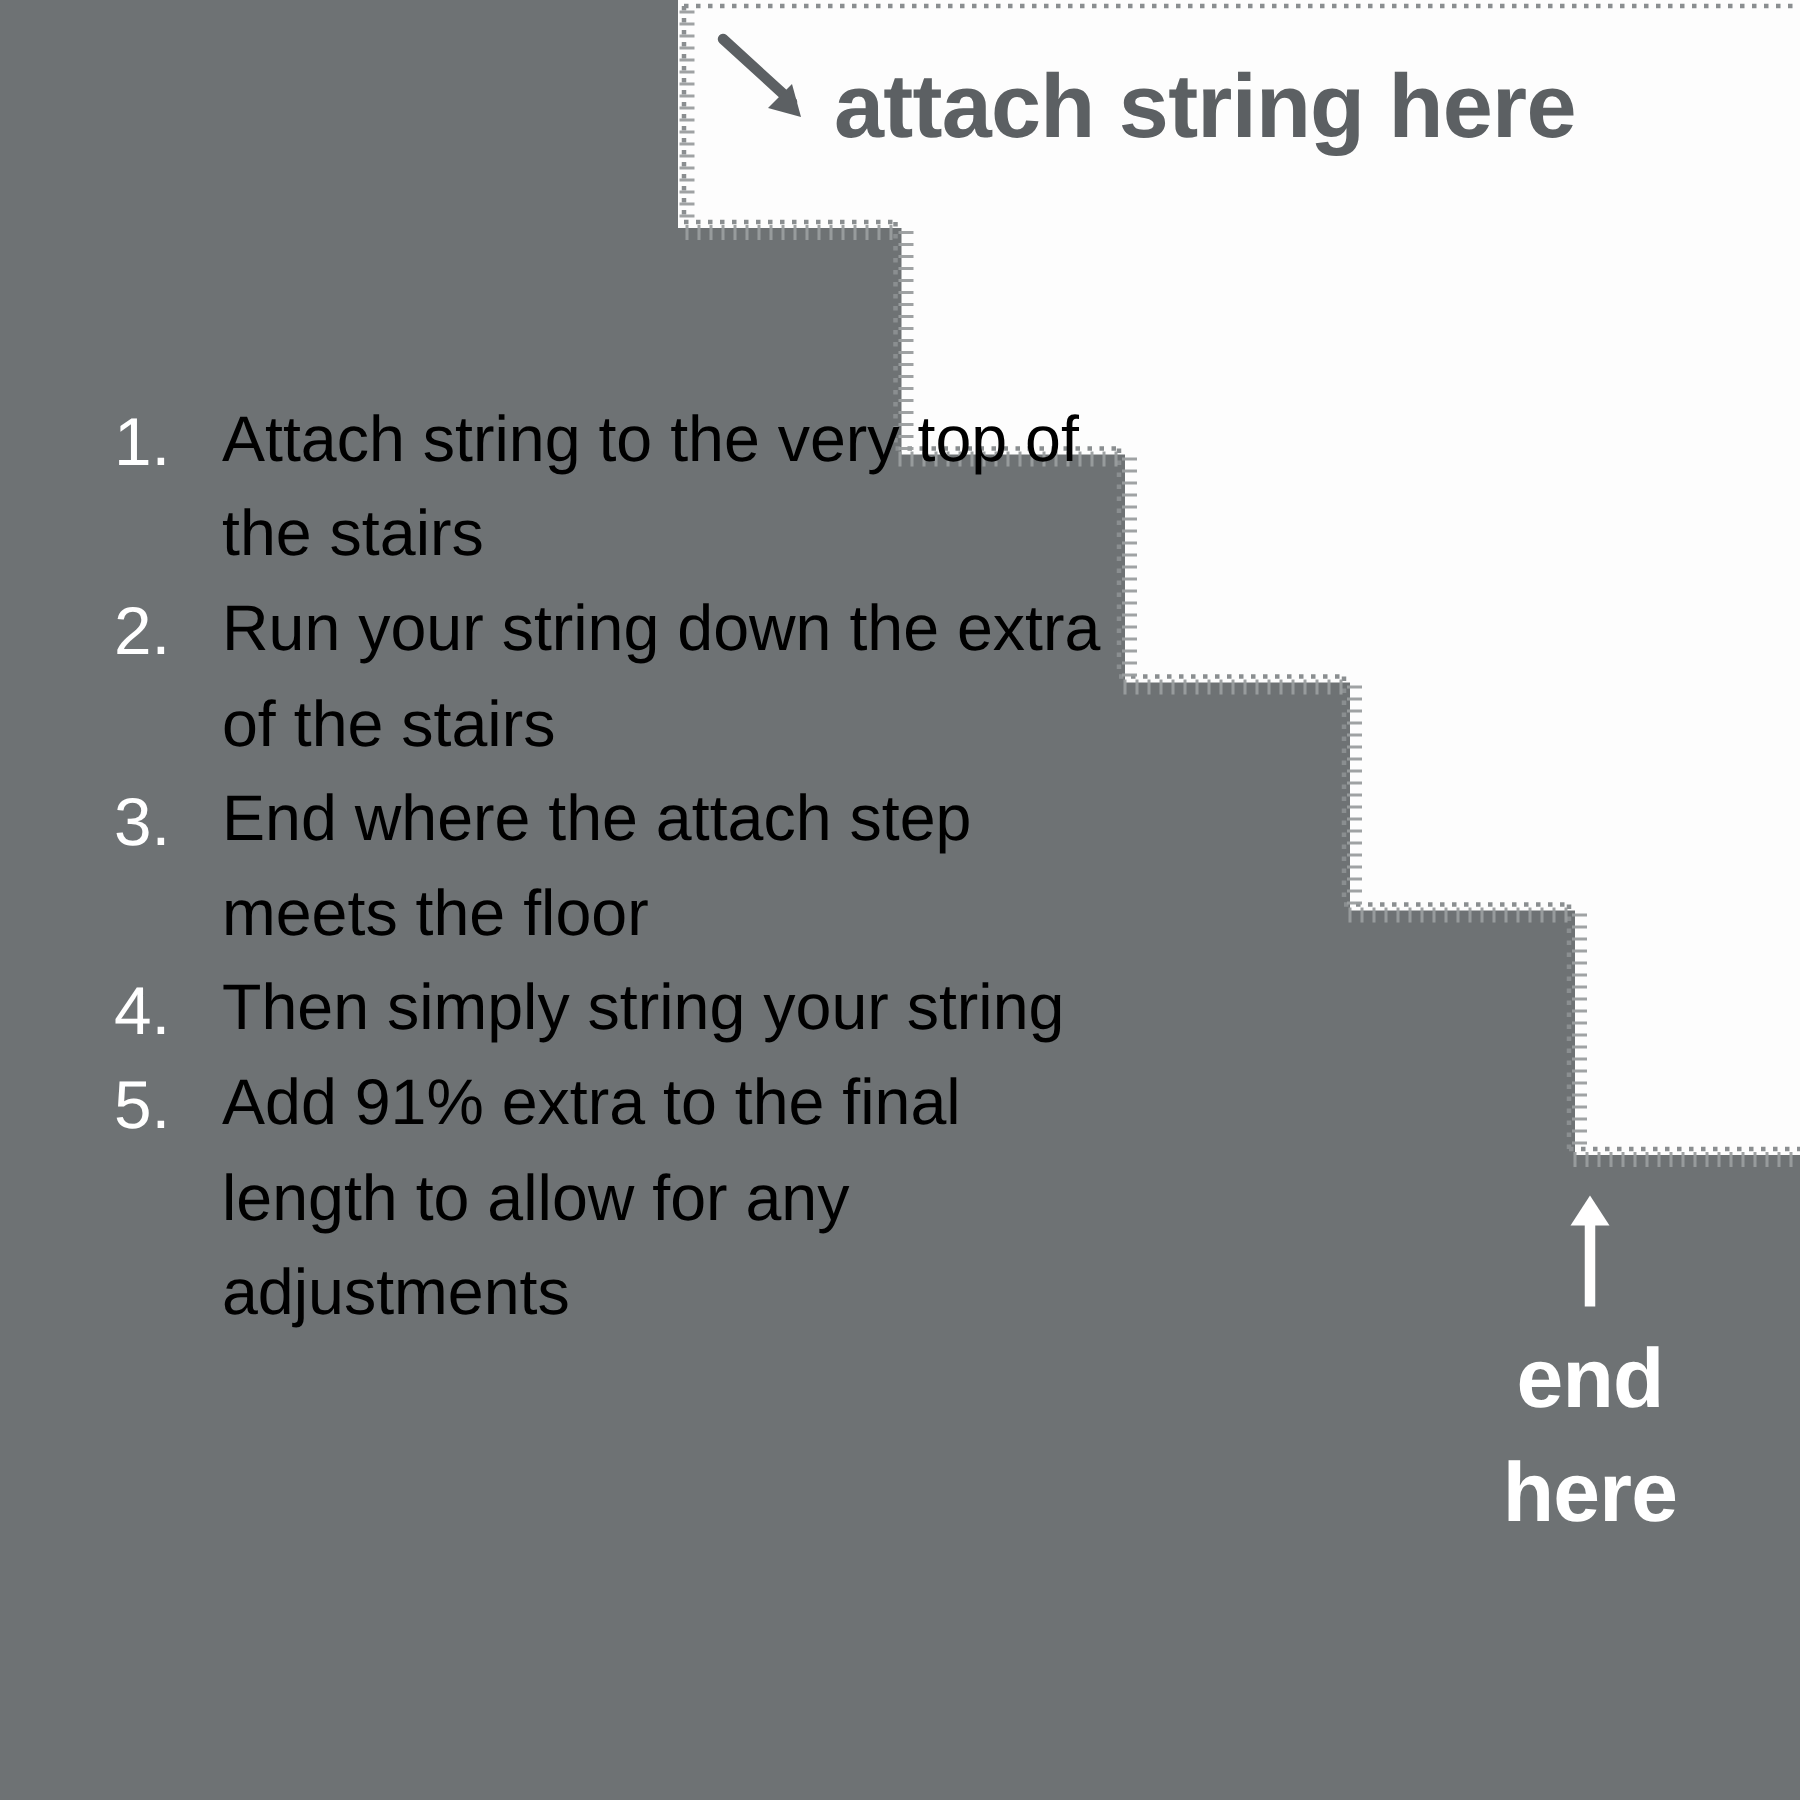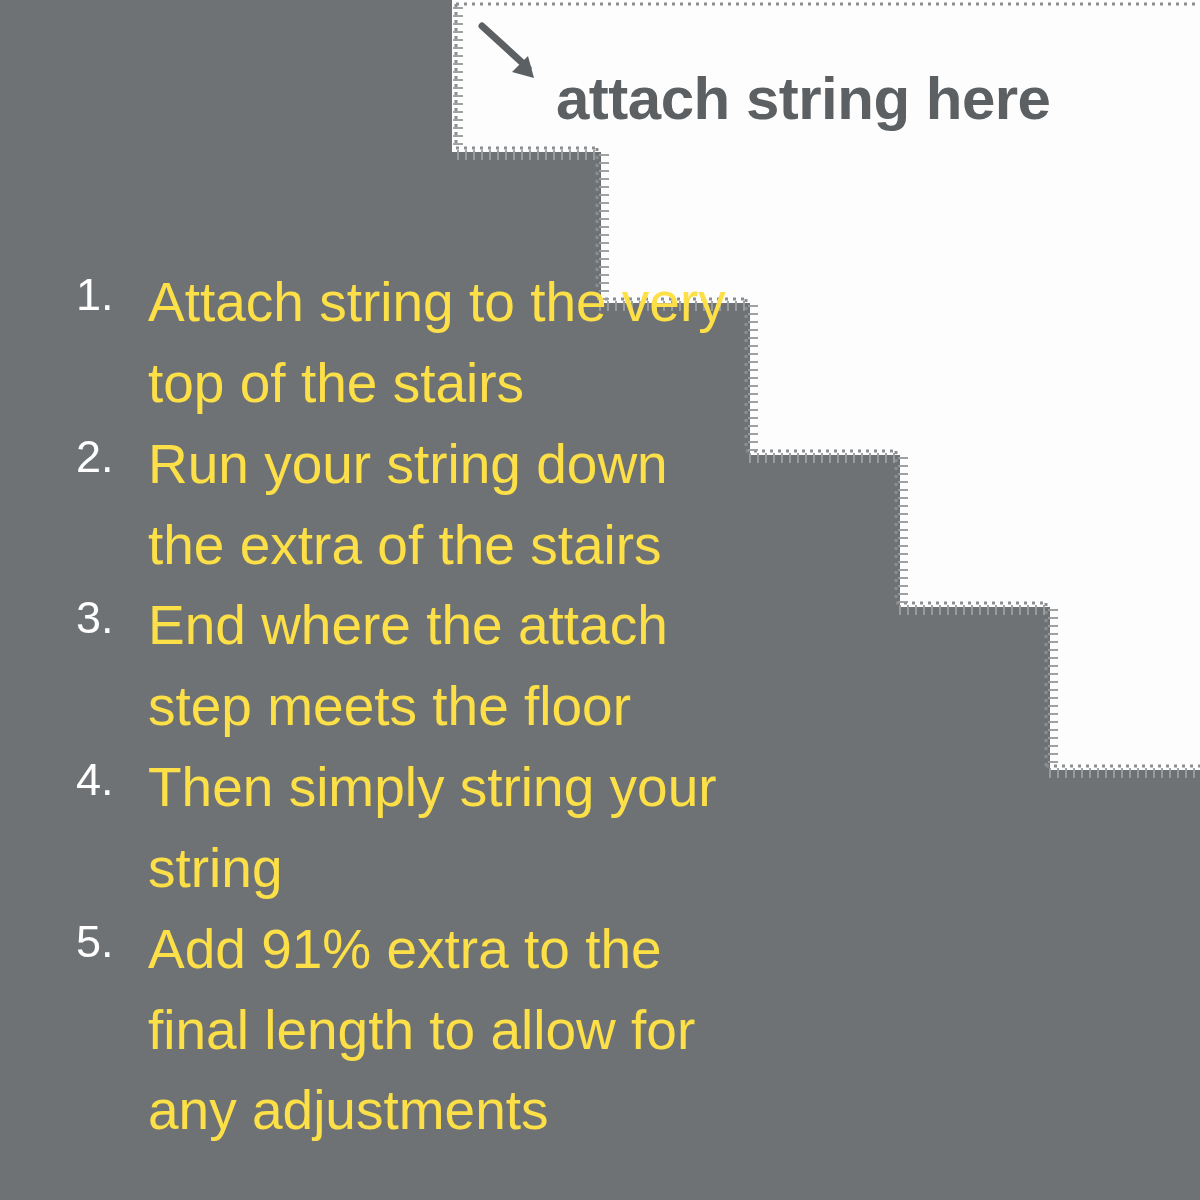--- a/index.html
+++ b/index.html
@@ -29,21 +29,21 @@
     top: 0;
     left: 0;
     width: 1200px;
     height: 1200px;
   }
 
   
   .attach-label {
     position: absolute;
     left: 556px;
-    top: 64px;
+    top: 36px;
     font-size: 60px;
     font-weight: bold;
     color: #5c6063;
     letter-spacing: -0.5px;
     white-space: nowrap;
   }
 
   .arrow-top {
     position: absolute;
     left: 478px;
@@ -94,23 +94,23 @@
 
   ol.steps {
     list-style: none;
     counter-reset: stepnum;
   }
 
   ol.steps li {
     counter-increment: stepnum;
     position: relative;
     padding-left: 72px;
-    font-size: 55px;
+    font-size: 43px;
     line-height: 1.47;
-    color: #fde047;
+    color: #000000;
     font-weight: 300;
     margin-bottom: 0px;
   }
 
   ol.steps li::before {
     content: counter(stepnum) ".";
     position: absolute;
     left: 0;
     top: 0;
     width: 56px;
@@ -169,20 +169,28 @@
     </g>
   </svg>
 
   <svg class="arrow-top" viewBox="0 0 70 60">
     <line x1="4" y1="4" x2="50" y2="46" stroke="#5c6063" stroke-width="7" stroke-linecap="round"></line>
     <polygon points="56,56 34,50 50,34" fill="#5c6063"></polygon>
   </svg>
 
   <div class="attach-label">attach string here</div>
 
+  <div class="end-block">
+    <svg class="arrow-up" viewBox="0 0 40 78">
+      <line x1="20" y1="76" x2="20" y2="16" stroke="#ffffff" stroke-width="7" stroke-linecap="butt"></line>
+      <polygon points="20,2 33,22 7,22" fill="#ffffff"></polygon>
+    </svg>
+    <div class="end-text">end</div>
+    <div class="end-text">here</div>
+  </div>
 
   <div class="howto">
 
     <ol class="steps">
       <li>Attach string to the very top of the stairs</li>
       <li>Run your string down the extra of the stairs</li>
       <li>End where the attach step meets the floor</li>
       <li>Then simply string your string</li>
       <li>Add 91% extra to the final length to allow for any adjustments</li>
     </ol>

